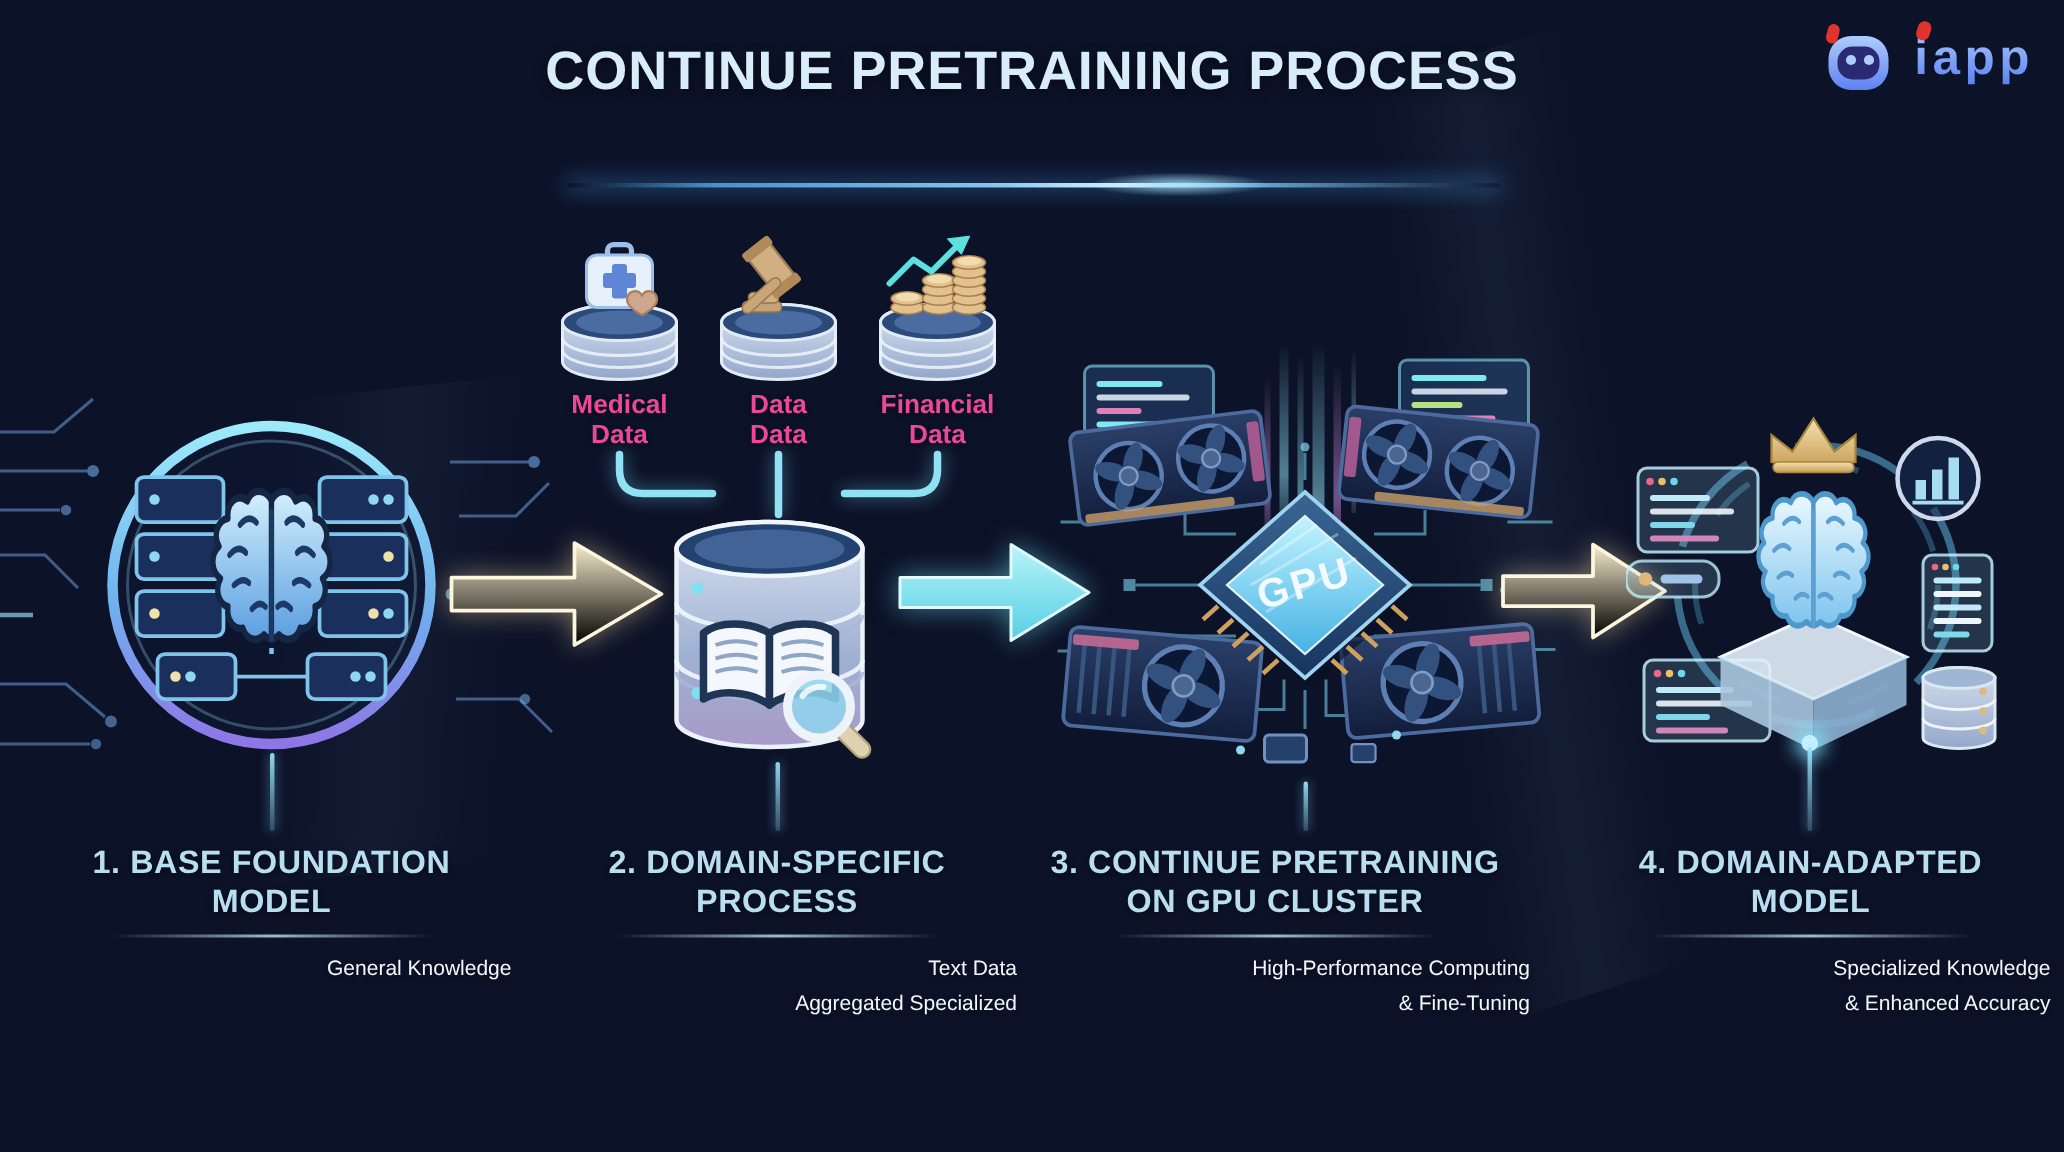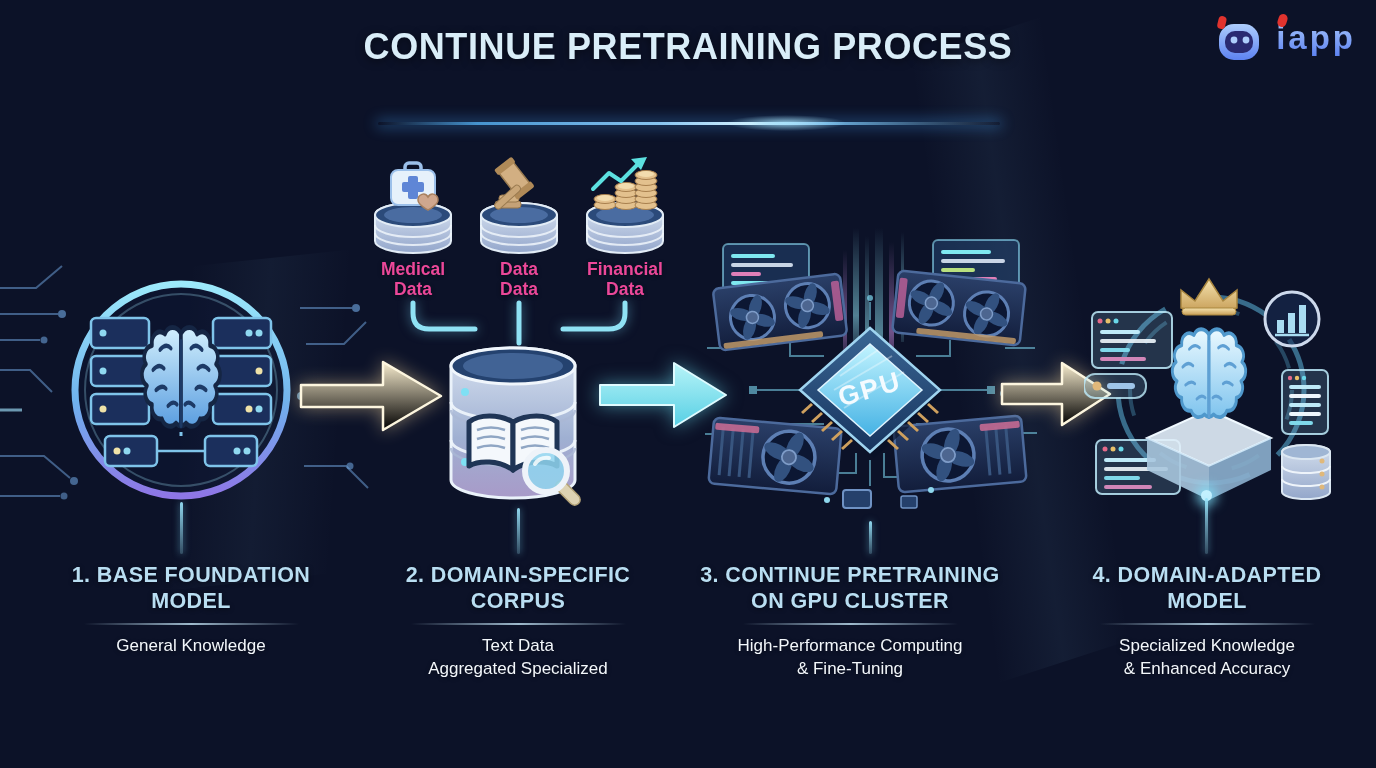--- a/index.html
+++ b/index.html
@@ -29,22 +29,22 @@
   
   .logo{position:absolute;top:12px;right:20px;display:flex;align-items:flex-start;gap:9px;}
   .logo-text{position:relative;font-size:33px;line-height:52px;font-weight:bold;letter-spacing:3px;
     background:linear-gradient(180deg,#aecdfc 10%,#5d82f2 85%);-webkit-background-clip:text;background-clip:text;color:transparent;}
   .logo-text::before{content:"";position:absolute;left:2px;top:2px;width:9px;height:13px;border-radius:5px;background:#e1332e;transform:rotate(18deg);}
   
   .step{position:absolute;top:562px;text-align:center;}
   .step .h{margin:0;font-size:21.5px;line-height:26px;color:#b9def2;font-weight:bold;letter-spacing:.4px;text-shadow:0 1px 5px rgba(0,0,0,.45);}
   .step .divider{height:2px;width:215px;margin:9px auto 9px;border-radius:1px;
     background:linear-gradient(90deg,transparent,rgba(195,228,246,.8),transparent);}
-  .step .sub{font-size:17px;line-height:23px;color:#f3f7fb;text-shadow:0 1px 4px rgba(0,0,0,.4);}
-  .step1{left:31px;width:320px;} .step2{left:358px;width:320px;} .step3{left:680px;width:340px;} .step4{left:1047px;width:320px;}
+  .step .sub{font-size:14px;line-height:23px;color:#f3f7fb;text-shadow:0 1px 4px rgba(0,0,0,.4);text-align:right;}
+  .step1{left:21px;width:320px;} .step2{left:358px;width:320px;} .step3{left:680px;width:340px;} .step4{left:1047px;width:320px;}
   
   .ds-label{position:absolute;top:259px;width:110px;text-align:center;font-size:17.5px;line-height:20px;font-weight:bold;color:#ec4899;text-shadow:0 1px 4px rgba(0,0,0,.4);}
   
   .vline{position:absolute;width:3px;border-radius:2px;
     background:linear-gradient(180deg,rgba(150,225,248,.95),rgba(150,225,248,.28));
     box-shadow:0 0 7px rgba(120,210,245,.55);}
   .glow-dot{position:absolute;width:11px;height:11px;border-radius:50%;background:#c4f1ff;box-shadow:0 0 12px 5px rgba(130,230,255,.75);}
   .abs{position:absolute;}
   .arrow-gold{filter:drop-shadow(0 0 9px rgba(255,225,160,.45));}
   .arrow-cyan{filter:drop-shadow(0 0 9px rgba(110,230,245,.5));}
@@ -590,21 +590,21 @@
       <div>MODEL</div>
     </div>
     <div class="divider"></div>
     <div class="sub">
       <div>General Knowledge</div>
     </div>
   </div>
   <div class="step step2">
     <div class="h">
       <div>2. DOMAIN-SPECIFIC</div>
-      <div>CORPUS</div>
+      <div>PROCESS</div>
     </div>
     <div class="divider"></div>
     <div class="sub">
       <div>Text Data</div>
       <div>Aggregated Specialized</div>
     </div>
   </div>
   <div class="step step3">
     <div class="h">
       <div>3. CONTINUE PRETRAINING</div>

